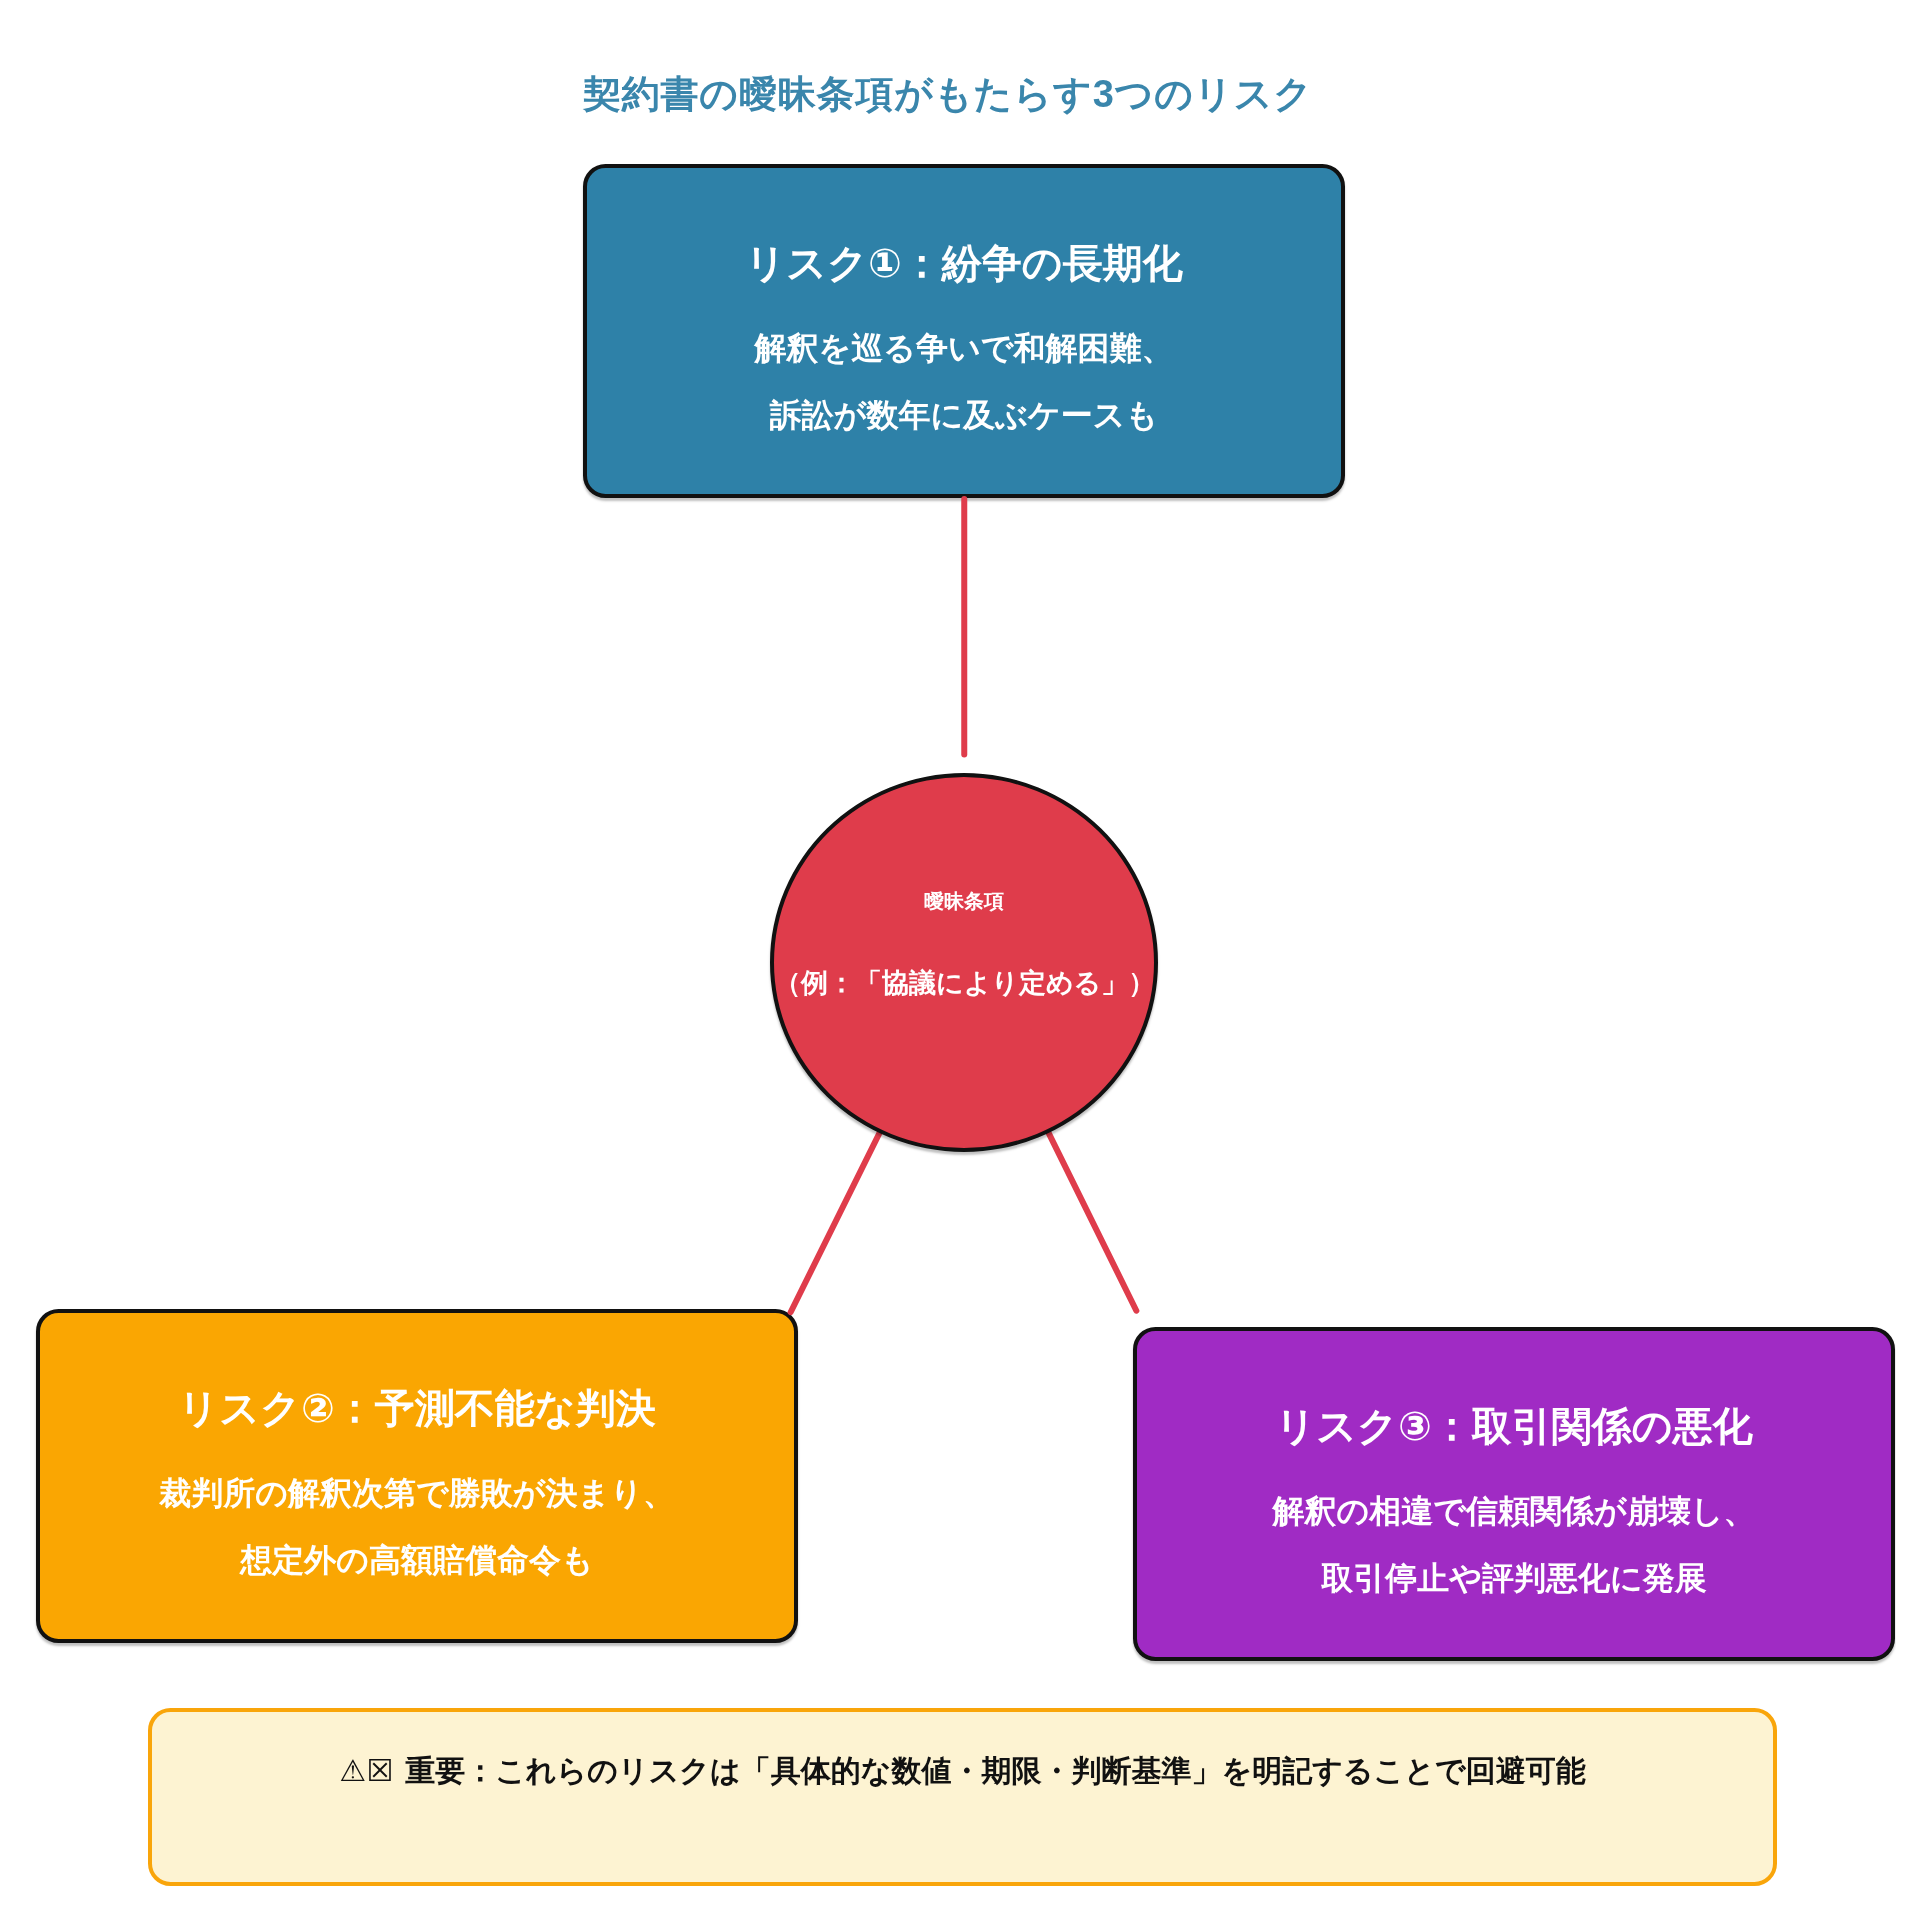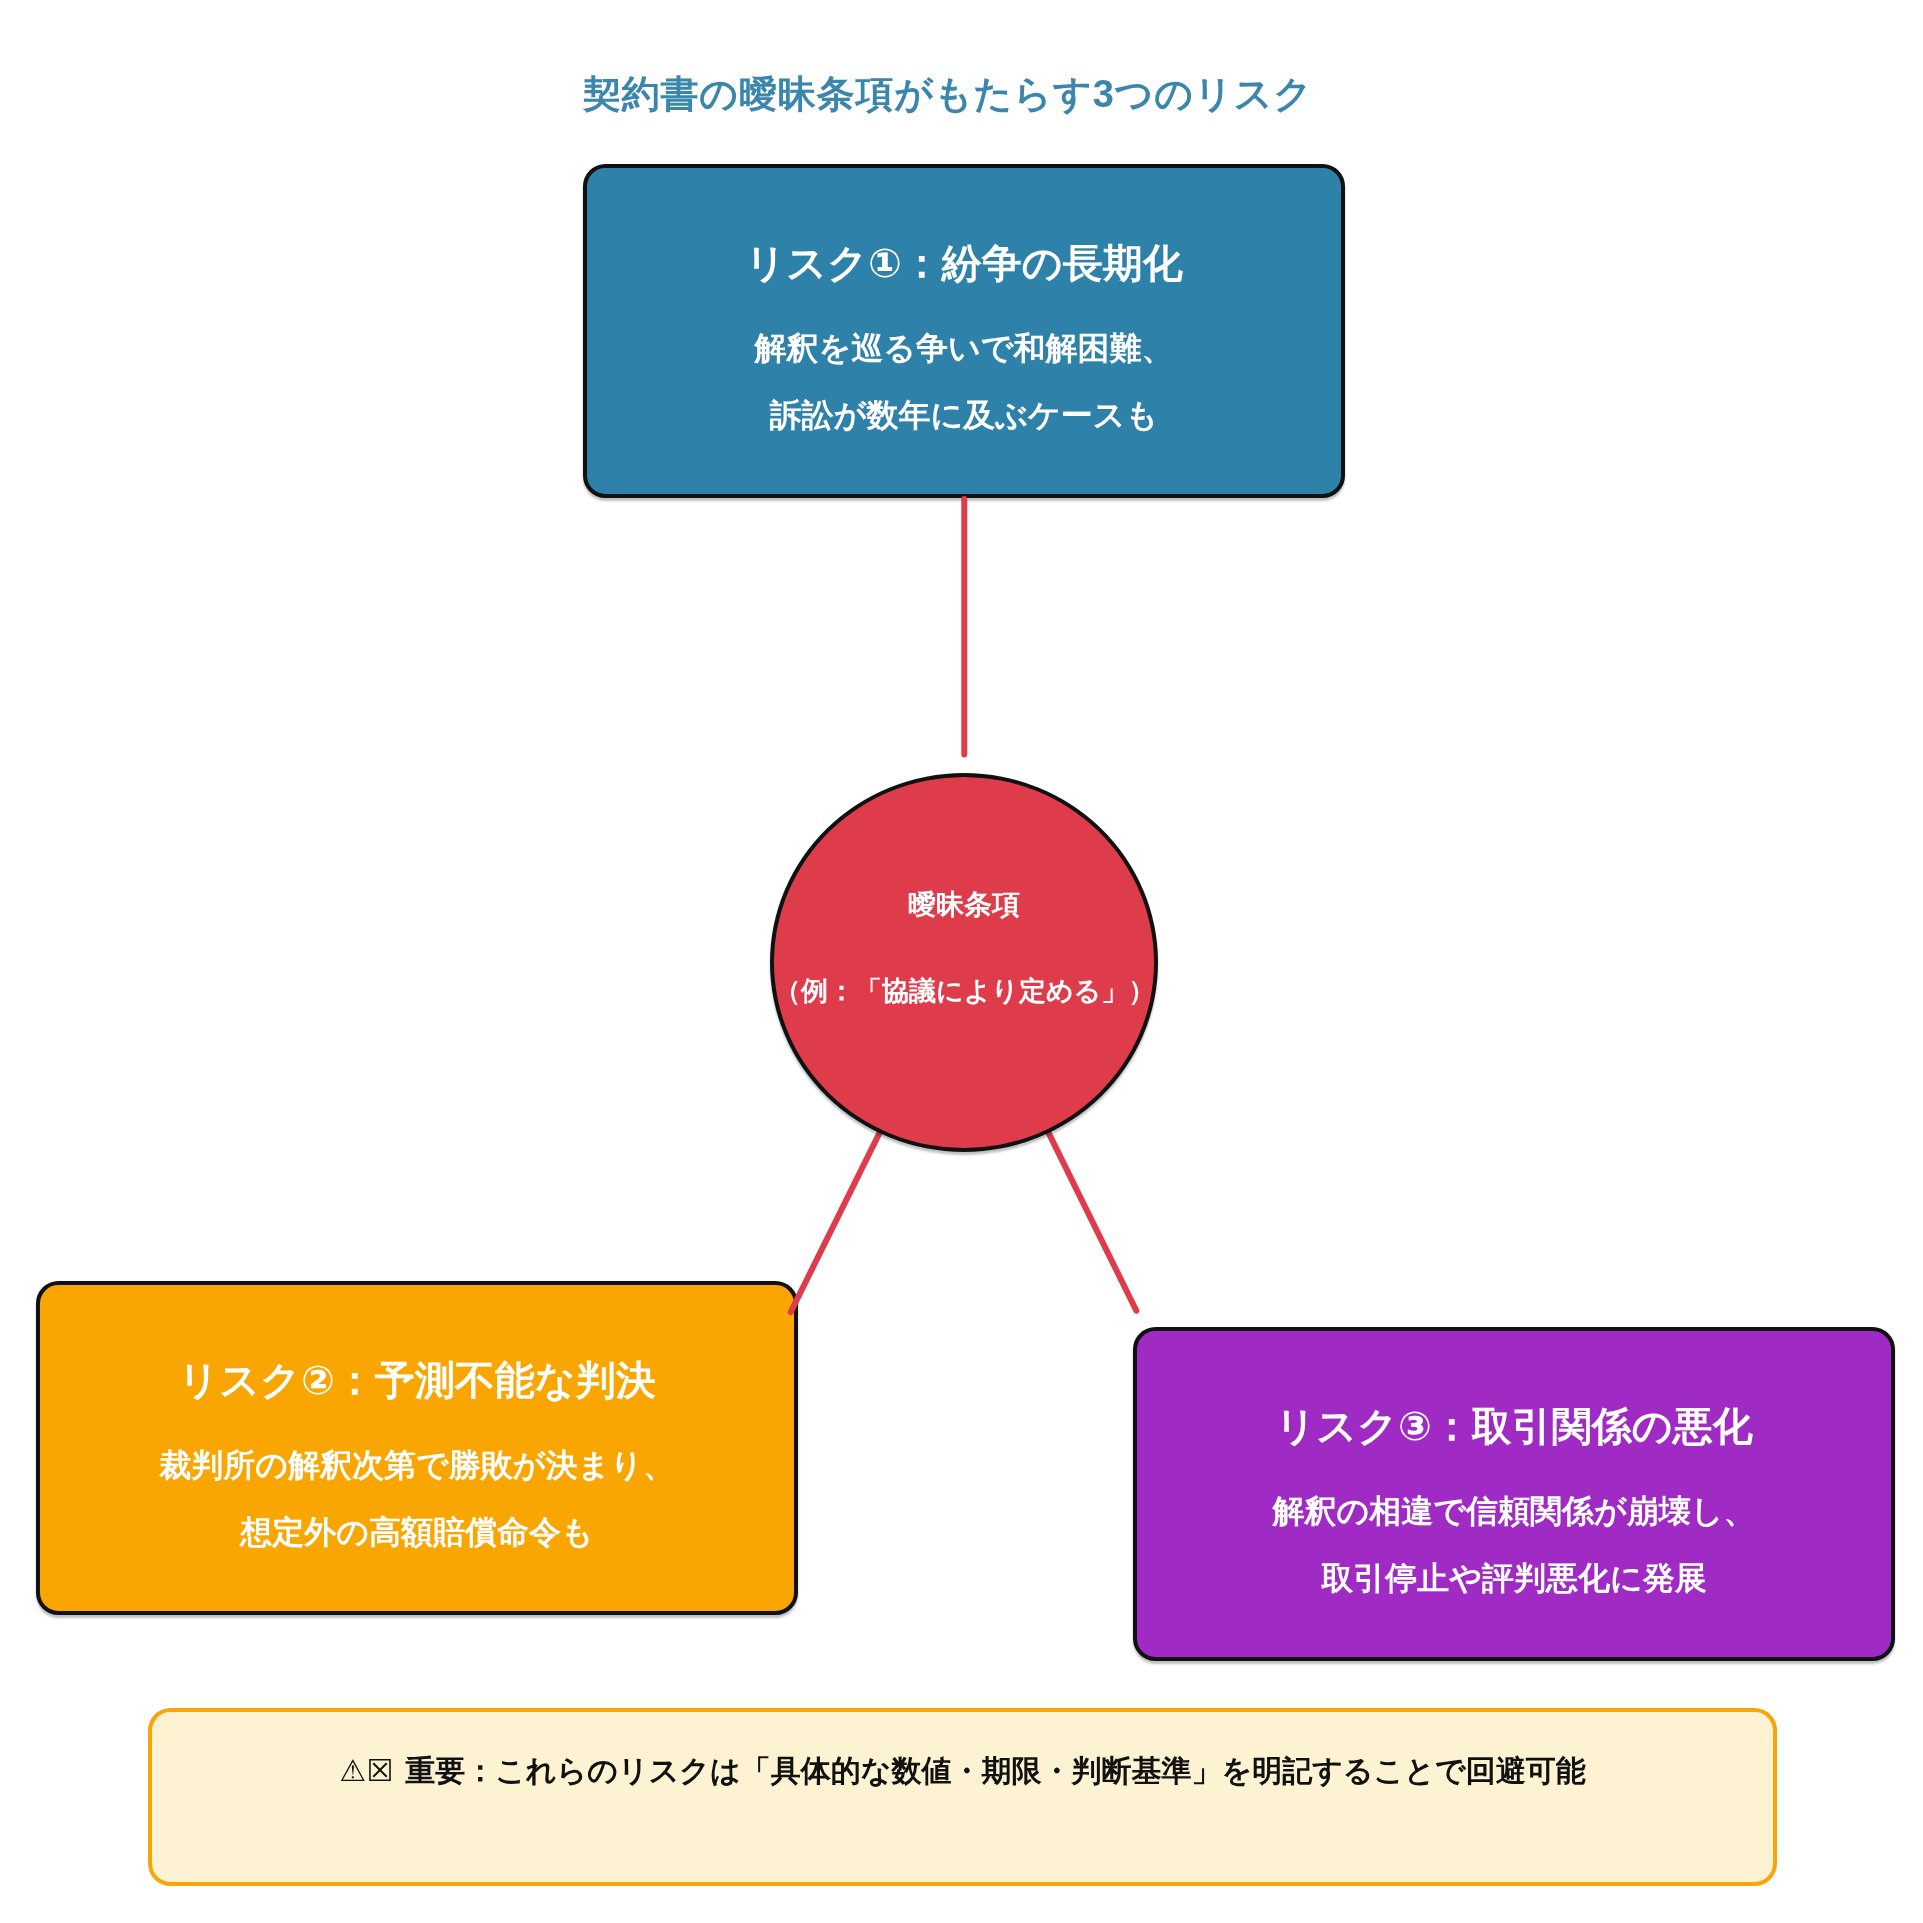--- a/index.html
+++ b/index.html
@@ -63,34 +63,34 @@
     font-size: 40px;
     line-height: 1;
     margin: 0 0 49px 0;
   }
   .node-line {
     font-size: 32px;
     line-height: 1;
     margin: 0 0 35px 0;
   }
   .box-risk1 { left: 583px;  top: 164px;  background: #2e81a8; }
-  .box-risk2 { left: 36px;   top: 1281px; background: #faa602; }
+  .box-risk2 { left: 36px;   top: 1309px; background: #faa602; }
   .box-risk3 { left: 1133px; top: 1315px; background: #a02bc4; margin-top: 12px; }
   .center-circle {
     left: 770px;
     top: 773px;
     width: 388px;
     height: 379px;
     border-radius: 50%;
     background: #df3c4b;
     padding-top: 114px;
     z-index: 3;
   }
   .center-circle .node-title {
-    font-size: 28px;
+    font-size: 20px;
     margin: 0 0 59px 0;
   }
   .center-circle .node-sub {
     font-size: 27px;
     line-height: 1;
     white-space: nowrap;
     margin: 0;
   }
   .banner {
     position: absolute;

